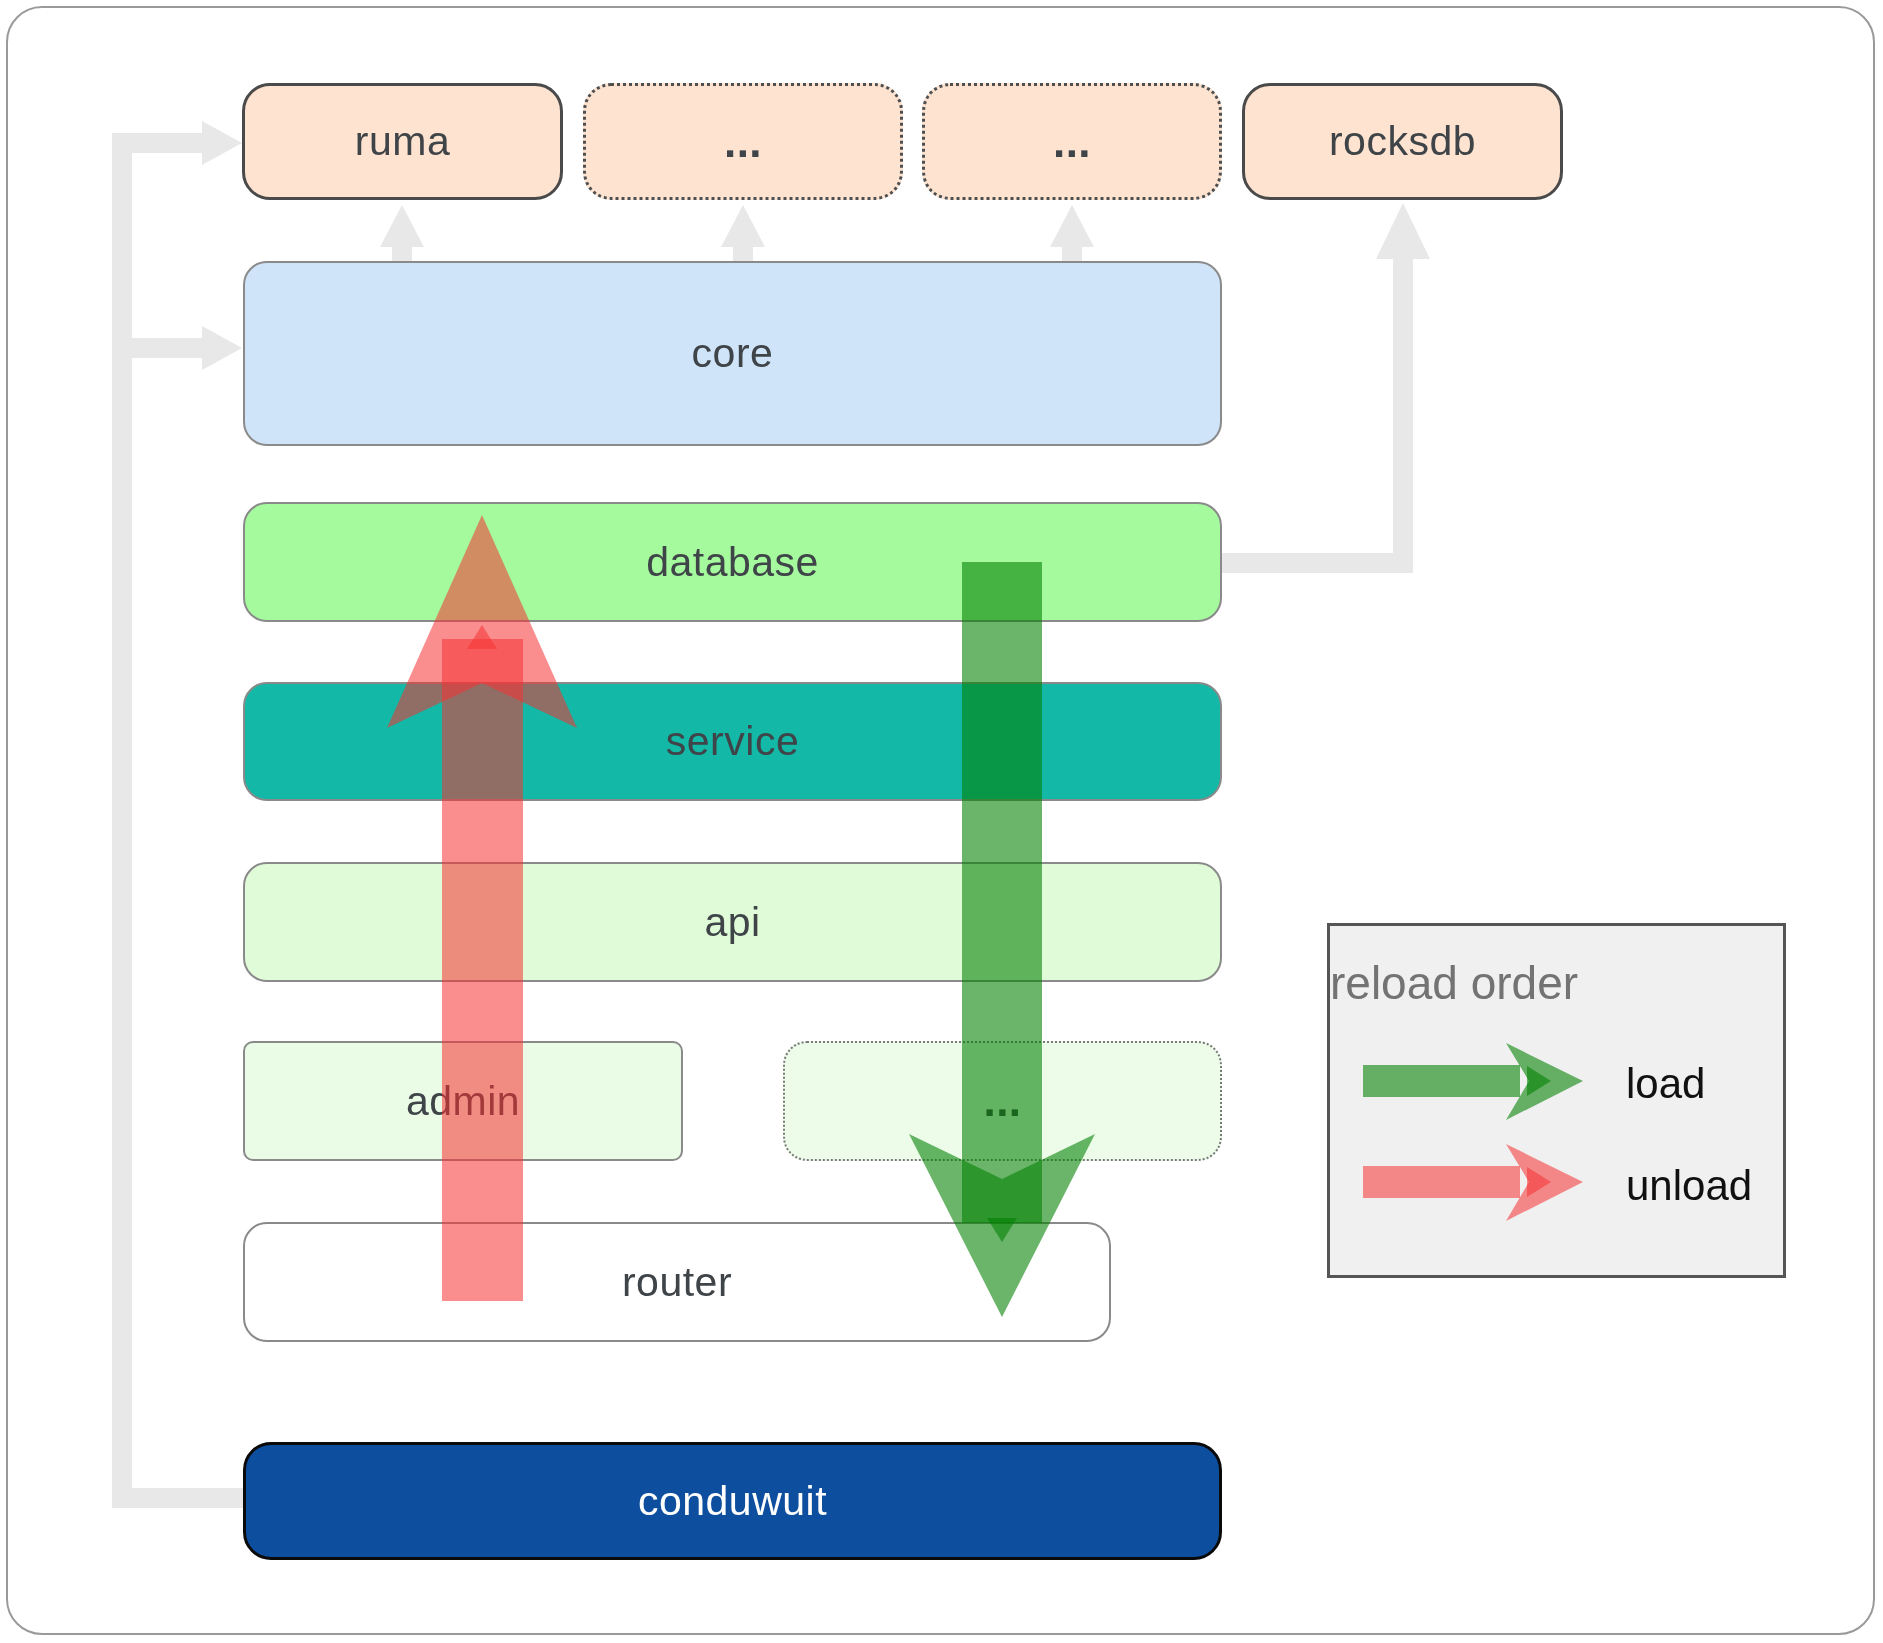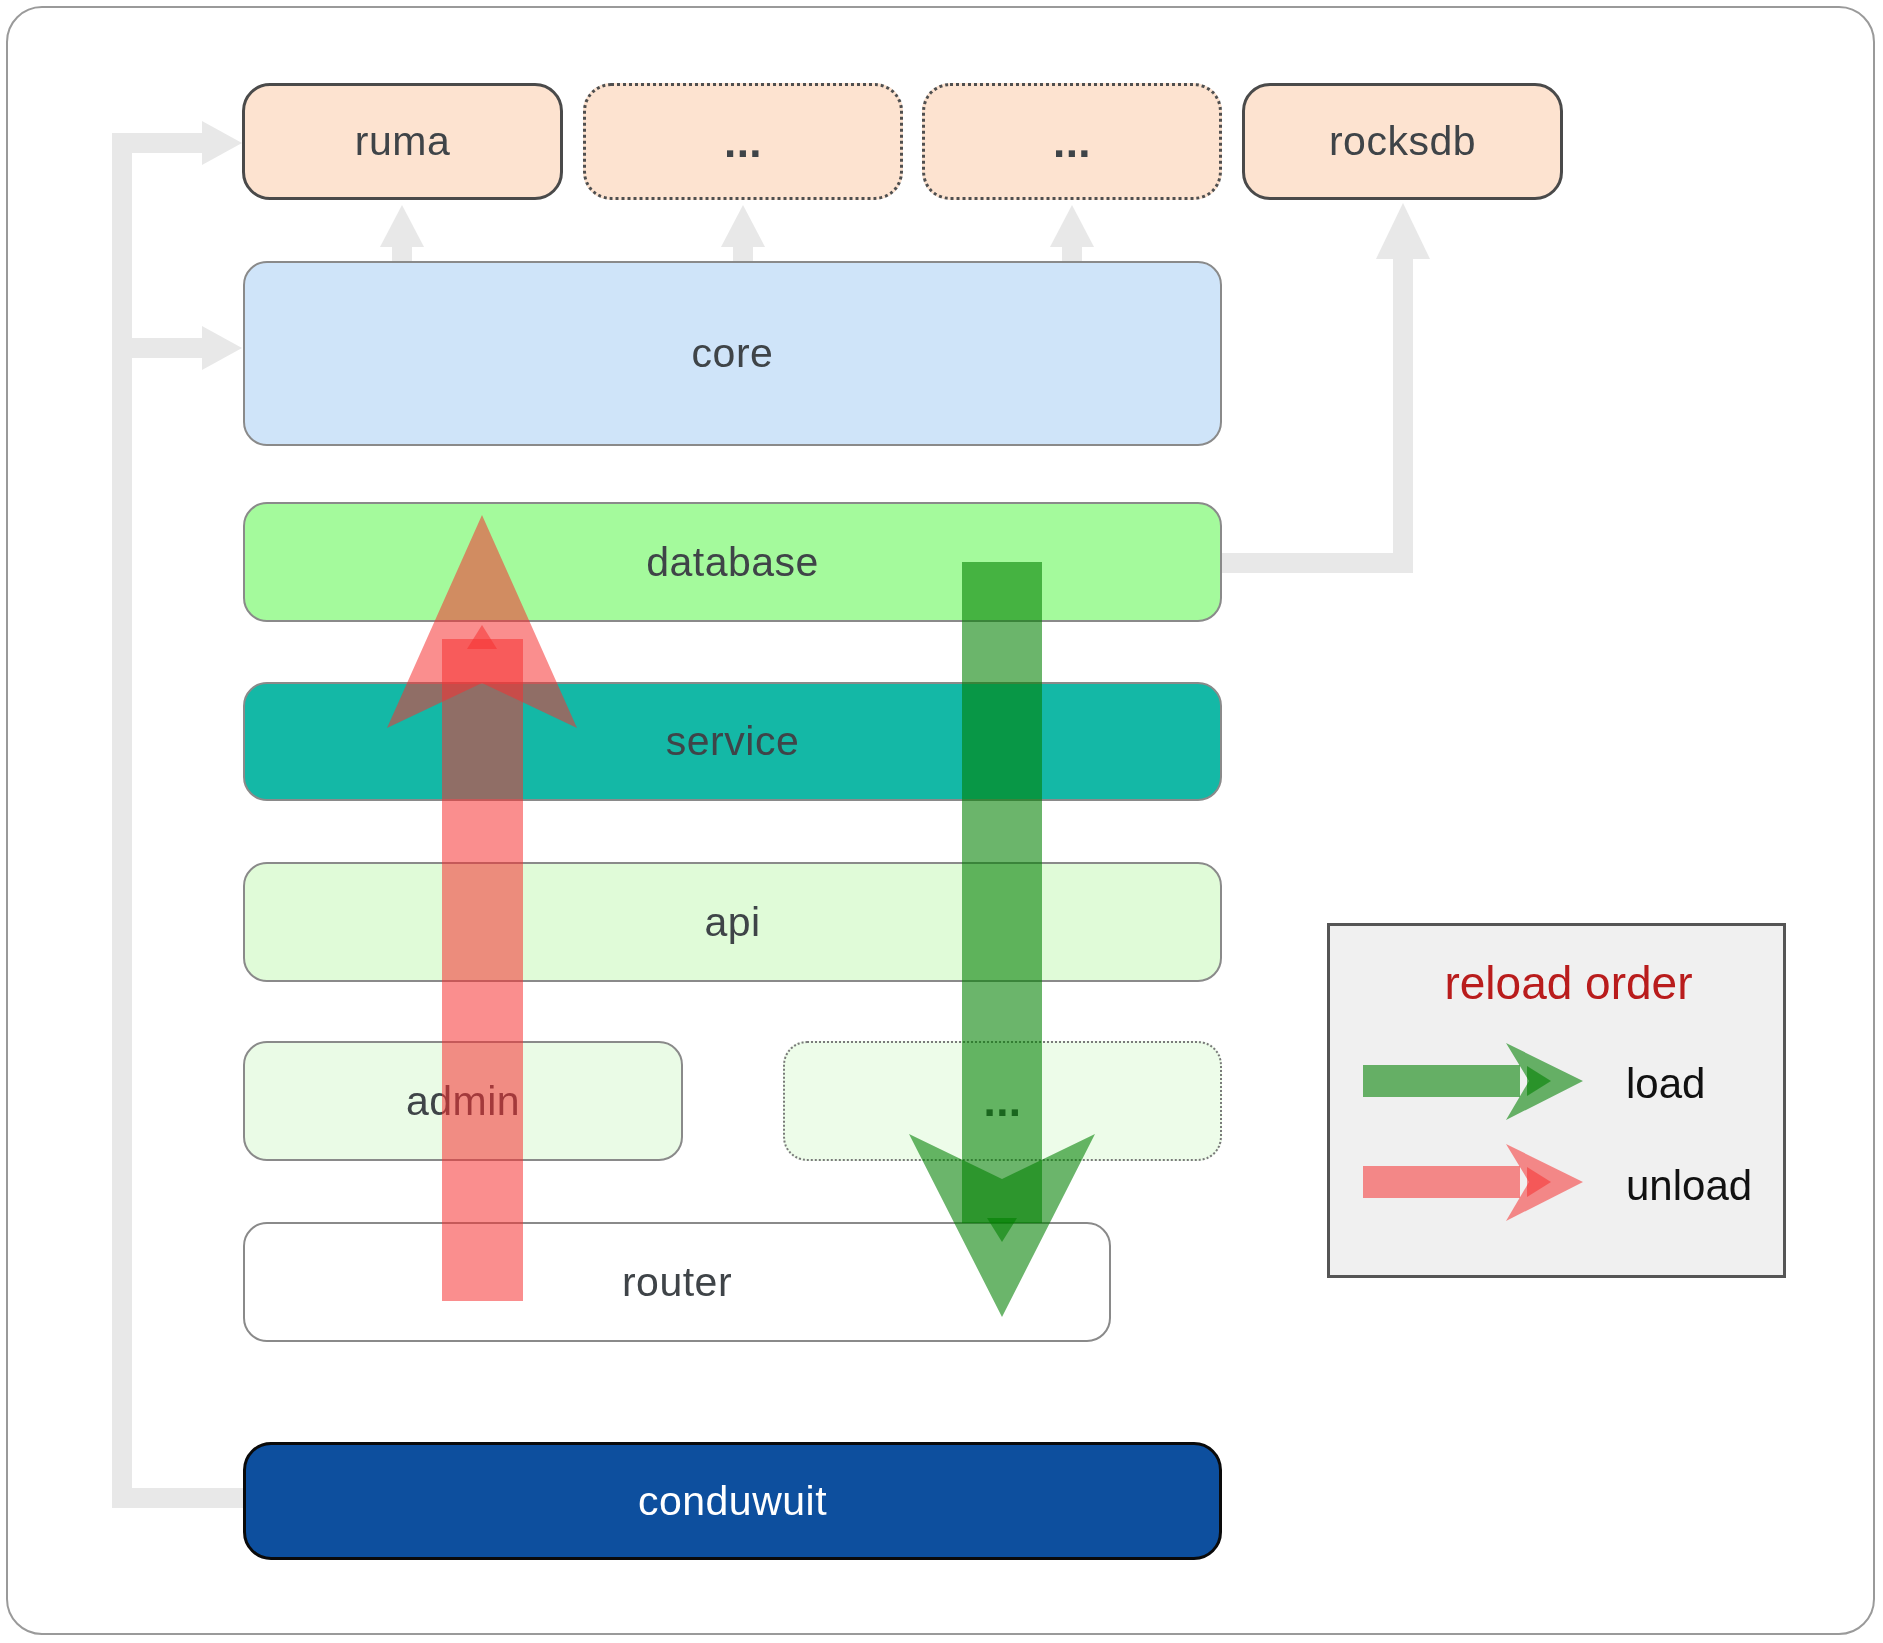--- a/index.html
+++ b/index.html
@@ -17,31 +17,31 @@
     box-sizing:border-box;font-size:41px;color:#3f4448;letter-spacing:0.5px;
   }
   .top-box{background:#fde3d0;border:3px solid #4a4a4a;border-radius:28px;}
   .top-box.dotted{border:3px dotted #4f4f4f;}
   .row-box{border:2px solid #8a8a8a;border-radius:24px;}
   .dots{font-weight:bold;font-size:44px;}
   .core-box{background:#cfe4f9;}
   .database-box{background:#a4fa9c;}
   .service-box{background:#14b8a6;text-align:right;}
   .api-box{background:#e0fbd8;}
-  .admin-box{background:#eafbe6;}
+  .admin-box{background:#eafbe6;border-radius:10px;}
   .dots3-box{background:#edfce9;border:2px dotted #7a7a7a;}
   .router-box{background:#ffffff;}
   .conduwuit-box{background:#0d4f9e;border:3px solid #0a0a0a;color:#ffffff;border-radius:28px;}
   .legend-box{
     position:absolute;left:1327px;top:923px;width:459px;height:355px;
     background:#f0f0f0;border:3px solid #555555;box-sizing:border-box;
   }
   .legend-title{
-    position:absolute;left:0;top:30px;width:100%;text-align:center;
-    font-size:46px;color:#b91c1c;padding-left:12px;
+    position:absolute;left:0;top:30px;width:100%;
+    font-size:46px;color:#737373;
   }
   .legend-label{
     position:absolute;left:296px;font-size:42px;color:#111111;
   }
   .legend-label.load{top:134px;}
   .legend-label.unload{top:236px;}
 </style>
 </head>
 <body>
 

